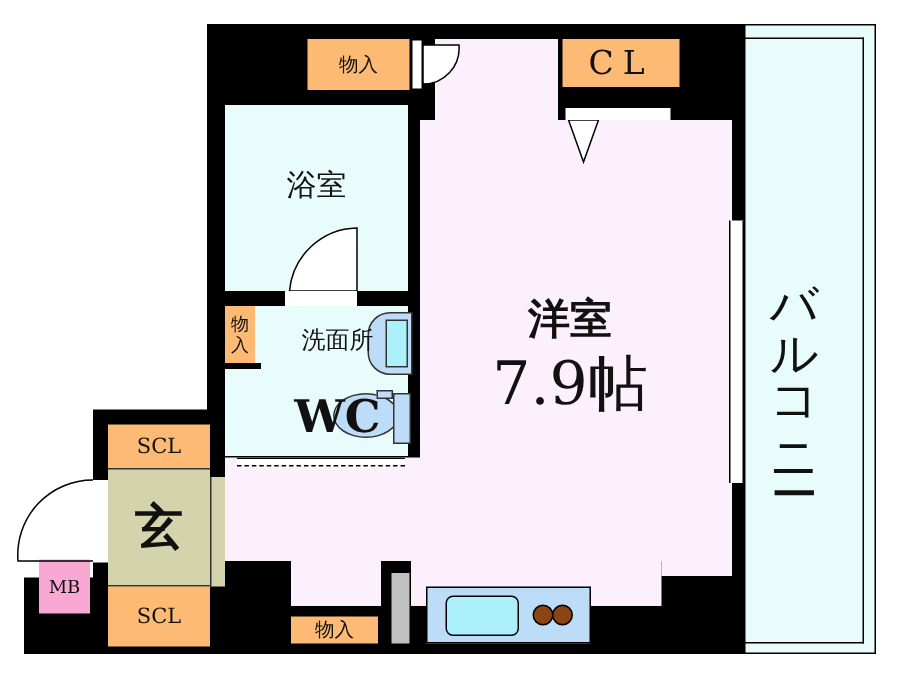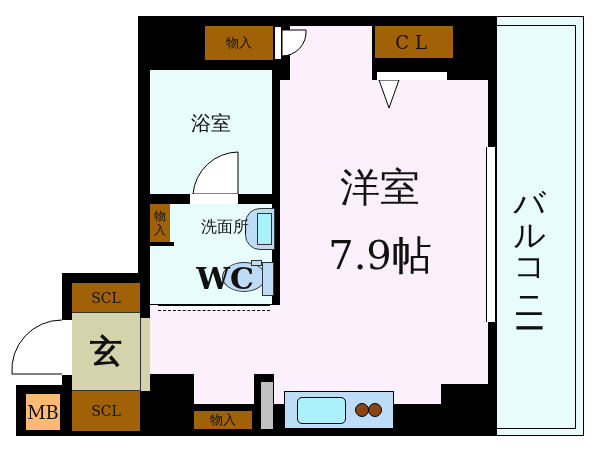--- a/index.html
+++ b/index.html
@@ -1,40 +1,40 @@
 <!DOCTYPE html>
 <html><head>
 <meta charset="utf-8">
 <style>
   html, body { margin:0; padding:0; background:#ffffff; }
   body { width:600px; height:456px; position:relative; overflow:hidden;
          font-family:"DejaVu Serif", "Liberation Serif", serif; }
   .abs { position:absolute; box-sizing:border-box; }
   .wall { background:#000; }
   .lbl { display:flex; align-items:center; justify-content:center; color:#111; }
-  .store { background:#a16207; }
+  .store { background:#fdba74; }
 </style>
 </head>
 <body>
 
 <div class="abs wall" style="left:138px;top:16px;width:360px;height:420px;"></div>
 <div class="abs wall" style="left:62px;top:273px;width:90px;height:163px;"></div>
 <div class="abs wall" style="left:16px;top:385px;width:60px;height:51px;"></div>
 
 <div class="abs" style="left:280px;top:80px;width:208px;height:294px;background:#fcf0fc;"></div>
 <div class="abs" style="left:150px;top:305px;width:338px;height:69px;background:#fcf0fc;"></div>
 <div class="abs" style="left:290px;top:26px;width:82px;height:60px;background:#fcf0fc;"></div>
 <div class="abs" style="left:194px;top:374px;width:60px;height:30px;background:#fcf0fc;"></div>
 <div class="abs" style="left:274px;top:374px;width:167px;height:30px;background:#fcf0fc;"></div>
 <div class="abs" style="left:441px;top:374px;width:47px;height:10px;background:#fcf0fc;"></div>
 
-<div class="abs lbl" style="left:300px;top:162px;width:160px;height:50px;font-size:40px;font-weight:normal;">洋室</div>
+<div class="abs lbl" style="left:300px;top:188px;width:160px;height:50px;font-size:28px;font-weight:bold;">洋室</div>
 <div class="abs lbl" style="left:300px;top:230px;width:160px;height:50px;font-size:40px;font-weight:normal;">7.9帖</div>
 
-<div class="abs store lbl" style="left:375px;top:26px;width:78px;height:32px;font-size:18px;letter-spacing:6px;">CL</div>
+<div class="abs store lbl" style="left:375px;top:26px;width:78px;height:32px;font-size:22px;letter-spacing:6px;">CL</div>
 <div class="abs" style="left:377px;top:72px;width:70px;height:8px;background:#fff;"></div>
 <svg class="abs" style="left:378px;top:80px;" width="22" height="30">
     <polygon points="1,0 21,0 11,28" fill="#fff" stroke="#000" stroke-width="1"></polygon>
   </svg>
 
 <div class="abs store lbl" style="left:205px;top:26px;width:68px;height:34px;font-size:13px;">物入</div>
 <div class="abs" style="left:274px;top:26px;width:8px;height:34px;background:#fff;border:1px solid #000;"></div>
 <svg class="abs" style="left:282px;top:26px;" width="26" height="34">
     <path d="M0,30 A24,24 0 0,0 24,4 L0,4 Z" fill="#fff" stroke="#000" stroke-width="1"></path>
   </svg>
@@ -56,21 +56,21 @@
 <div class="abs" style="left:222px;top:262px;width:44px;height:30px;background:#bcdcf8;border:1px solid #333;border-radius:50%;"></div>
 <div class="abs" style="left:262px;top:262px;width:12px;height:34px;background:#bcdcf8;border:1px solid #333;"></div>
 <div class="abs" style="left:251px;top:260px;width:11px;height:6px;background:#bcdcf8;border:1px solid #333;"></div>
 <div class="abs lbl" style="left:190px;top:262px;width:70px;height:32px;font-size:30px;font-weight:bold;">WC</div>
 <div class="abs" style="left:158px;top:305px;width:112px;height:6px;background:#fff;border-top:1px solid #000;border-bottom:1px dashed #000;"></div>
 
 <div class="abs store lbl" style="left:72px;top:283px;width:68px;height:29px;font-size:14px;">SCL</div>
 <div class="abs lbl" style="left:72px;top:312px;width:68px;height:79px;background:#d4d4ac;border-top:1px solid #333;border-bottom:1px solid #333;font-size:32px;font-weight:bold;">玄</div>
 <div class="abs" style="left:140px;top:318px;width:10px;height:73px;background:#d4d4ac;border-left:1px solid #333;"></div>
 <div class="abs store lbl" style="left:72px;top:391px;width:68px;height:40px;font-size:14px;">SCL</div>
-<div class="abs lbl" style="left:26px;top:394px;width:34px;height:36px;background:#fdba74;font-size:18px;">MB</div>
+<div class="abs lbl" style="left:26px;top:373px;width:34px;height:36px;background:#f9a8d4;font-size:12px;">MB</div>
 
 <div class="abs" style="left:62px;top:320px;width:10px;height:55px;background:#fff;"></div>
 <svg class="abs" style="left:10px;top:318px;" width="54" height="62">
     <path d="M52,2 A50,50 0 0,0 2,56 L52,56" fill="none" stroke="#000" stroke-width="1"></path>
   </svg>
 
 <div class="abs store lbl" style="left:194px;top:411px;width:58px;height:18px;font-size:13px;">物入</div>
 <div class="abs" style="left:261px;top:382px;width:12px;height:47px;background:#c0c0c0;"></div>
 <div class="abs" style="left:284px;top:391px;width:110px;height:38px;background:#bcdcf8;border:1px solid #000;"></div>
 <div class="abs" style="left:297px;top:397px;width:49px;height:27px;background:#acf0fc;border:1px solid #000;border-radius:5px;"></div>

